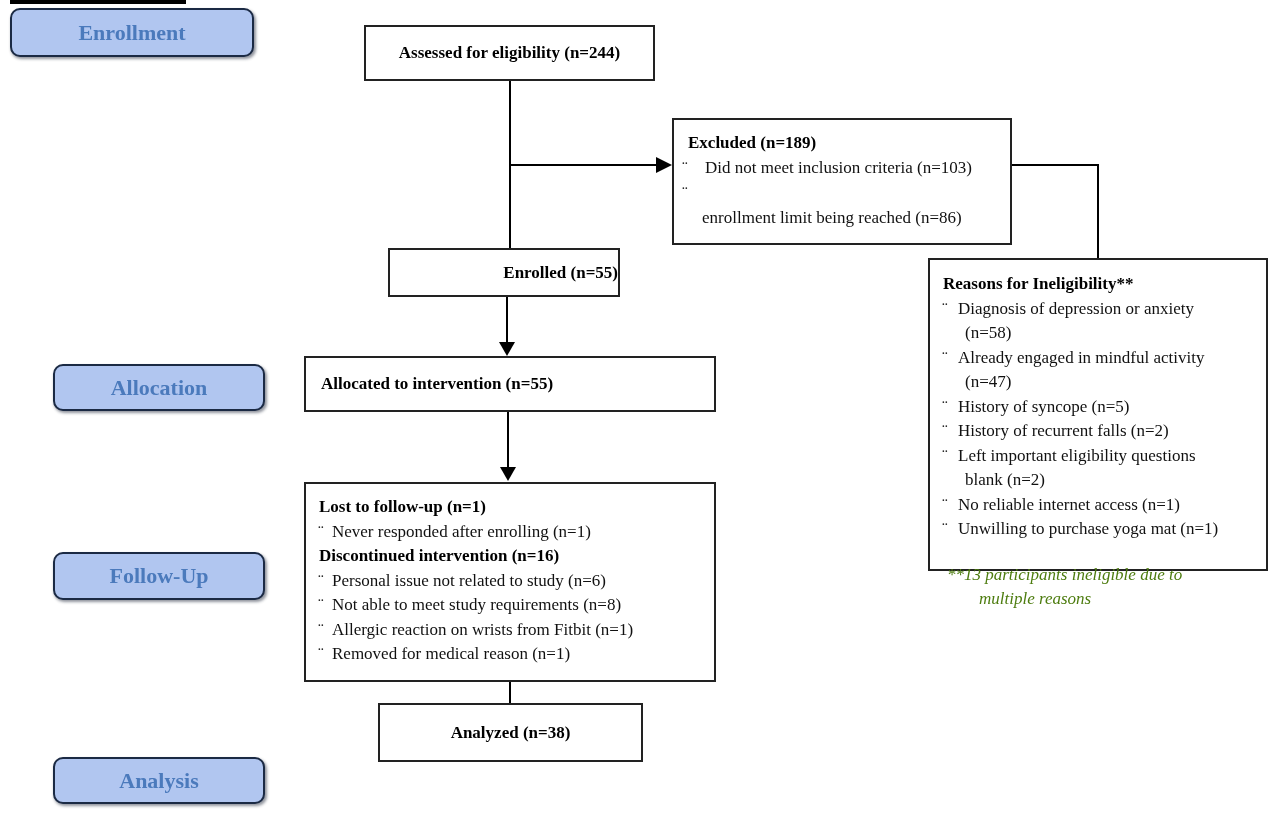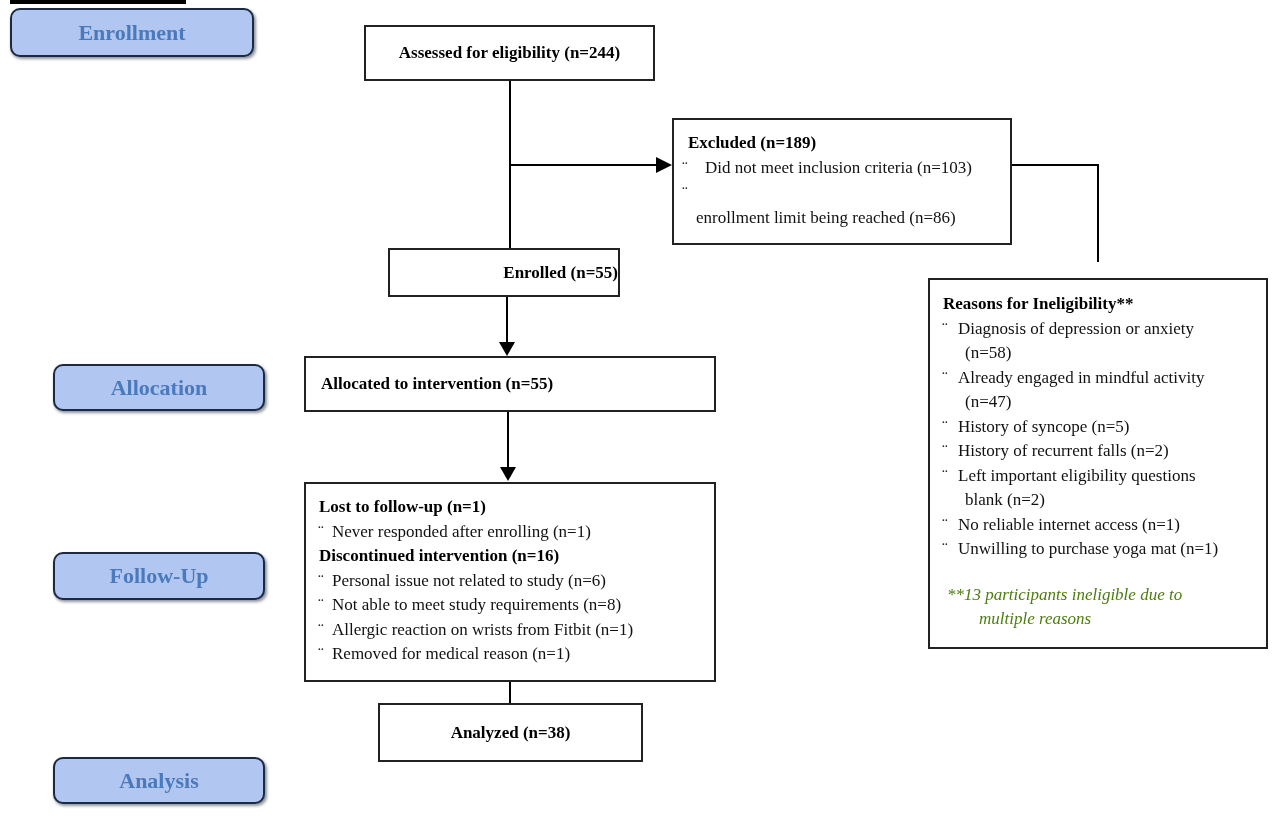--- a/index.html
+++ b/index.html
@@ -23,24 +23,24 @@
   .b-title { font-weight:bold; color:#000; }
   .row { display:flex; }
   .bu { flex:none; color:#222; }
   svg.connectors { position:absolute; left:0; top:0; }
 
   
   .excluded { left:672px; top:118px; width:340px; height:127px; padding:10px 8px 0 14px; }
   .excluded .b-title { line-height:25px; }
   .excluded .row { line-height:25px; margin-left:-6px; }
   .excluded .bu { width:23px; }
-  .excluded .cont { line-height:25px; margin-left:8px; }
+  .excluded .cont { line-height:25px; margin-left:14px; }
 
   
-  .reasons { left:928px; top:278px; width:340px; height:371px; padding:12px 6px 16px 13px; }
+  .reasons { left:928px; top:258px; width:340px; height:313px; padding:12px 6px 16px 13px; }
   .reasons .b-title { line-height:24.5px; }
   .reasons .row { line-height:24.5px; margin-left:-1px; }
   .reasons .bu { width:16px; }
   .reasons .cont { line-height:24.5px; margin-left:22px; }
   .reasons .footnote { font-style:italic; margin-top:21px; line-height:24.5px; color:#4d7c0f; }
   .reasons .fn1 { margin-left:4px; }
   .reasons .fn2 { margin-left:36px; }
 
   
   .lost { left:304px; top:482px; width:412px; height:200px; padding:11px 8px 0 13px; }

